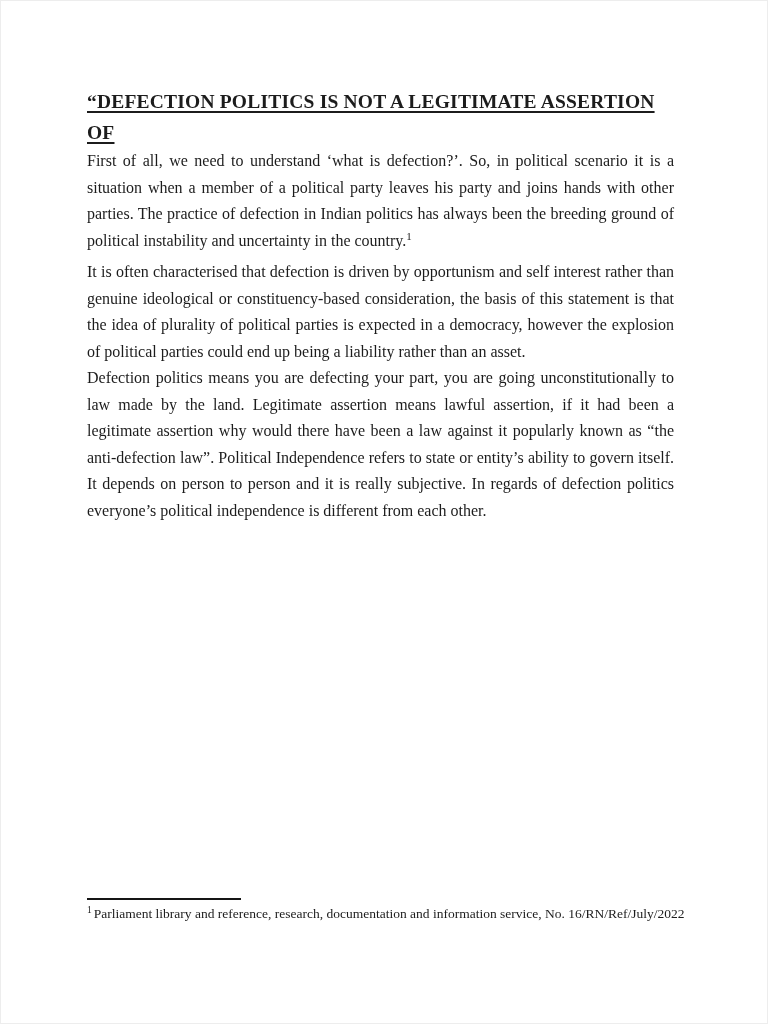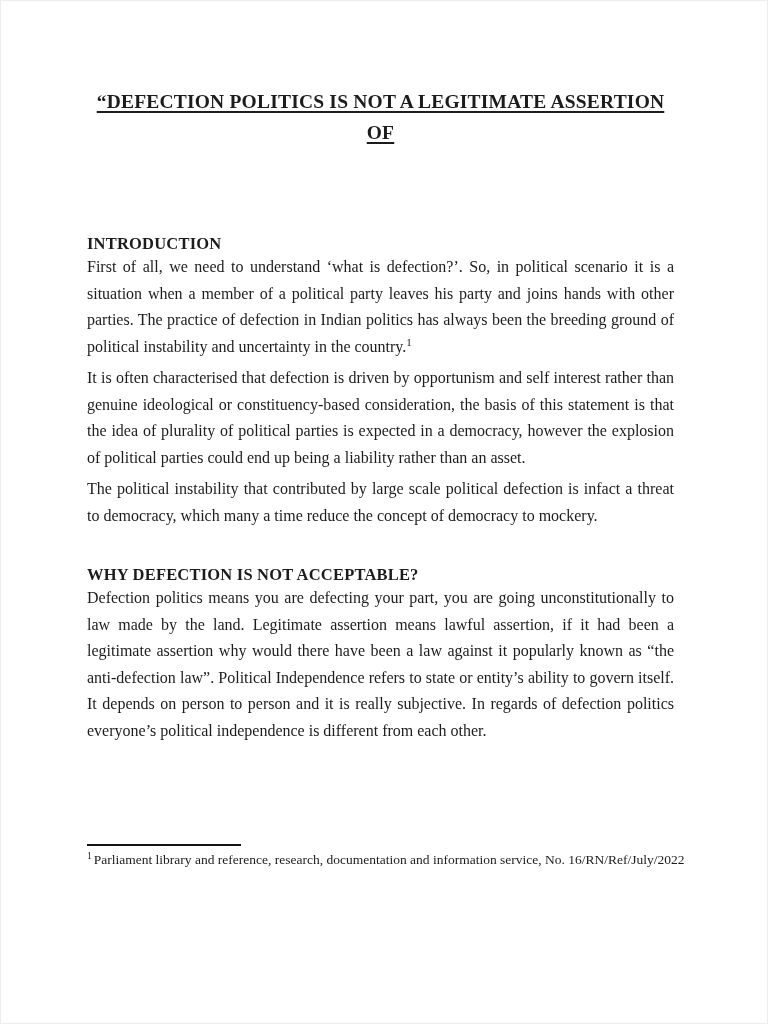--- a/index.html
+++ b/index.html
@@ -17,21 +17,20 @@
     font-family: "Liberation Serif", "DejaVu Serif", serif;
     color: #1c1c1c;
     overflow: hidden;
   }
   .doc-content {
     padding: 0 93px 0 86px;
   }
   .doc-title {
     margin: 0;
     padding-top: 85px;
-    text-align: center;
     font-size: 19.5px;
     line-height: 31px;
     font-weight: bold;
     letter-spacing: 0.2px;
   }
   .doc-title .title-line {
     display: block;
     text-decoration: underline;
     text-decoration-thickness: 2px;
     text-underline-offset: 3px;
@@ -54,21 +53,21 @@
   .para-first { margin-top: 0; }
   .footnote-ref-sup {
     font-size: 11px;
     line-height: 0;
     vertical-align: super;
   }
   .footnote-area {
     position: absolute;
     left: 86px;
     right: 72px;
-    top: 843px;
+    top: 897px;
   }
   .footnote-separator {
     width: 154px;
     height: 0;
     border-top: 2px solid #151515;
     margin-bottom: 5px;
   }
   .footnote-text {
     font-size: 13.5px;
     line-height: 17px;
@@ -83,29 +82,26 @@
 </head>
 <body>
 
 <div class="doc-page">
   <div class="doc-content">
 
     <h1 class="doc-title">
       <span class="title-line">“DEFECTION POLITICS IS NOT A LEGITIMATE ASSERTION OF</span>
     </h1>
 
-    <h2 class="section-heading heading-intro">INTRODUCTION</h2>
 
     <p class="doc-para para-first"><span>First of all, we need to understand ‘what is defection?’. So, in political scenario it is a situation when a member of a political party leaves his party and joins hands with other parties. The practice of defection in Indian politics has always been the breeding ground of political instability and uncertainty in the country.</span><sup class="footnote-ref-sup">1</sup></p>
 
     <p class="doc-para">It is often characterised that defection is driven by opportunism and self interest rather than genuine ideological or constituency-based consideration, the basis of this statement is that the idea of plurality of political parties is expected in a democracy, however the explosion of political parties could end up being a liability rather than an asset.</p>
 
-    <p class="doc-para">The political instability that contributed by large scale political defection is infact a threat to democracy, which many a time reduce the concept of democracy to mockery.</p>
 
-    <h2 class="section-heading heading-why">WHY DEFECTION IS NOT ACCEPTABLE?</h2>
 
     <p class="doc-para para-first">Defection politics means you are defecting your part, you are going unconstitutionally to law made by the land. Legitimate assertion means lawful assertion, if it had been a legitimate assertion why would there have been a law against it popularly known as “the anti-defection law”. Political Independence refers to state or entity’s ability to govern itself. It depends on person to person and it is really subjective. In regards of defection politics everyone’s political independence is different from each other.</p>
 
 
   </div>
 
   <div class="footnote-area">
     <div class="footnote-separator"></div>
     <div class="footnote-text"><sup class="footnote-marker">1</sup><span>Parliament library and reference, research, documentation and information service, No. 16/RN/Ref/July/2022</span></div>
   </div>

